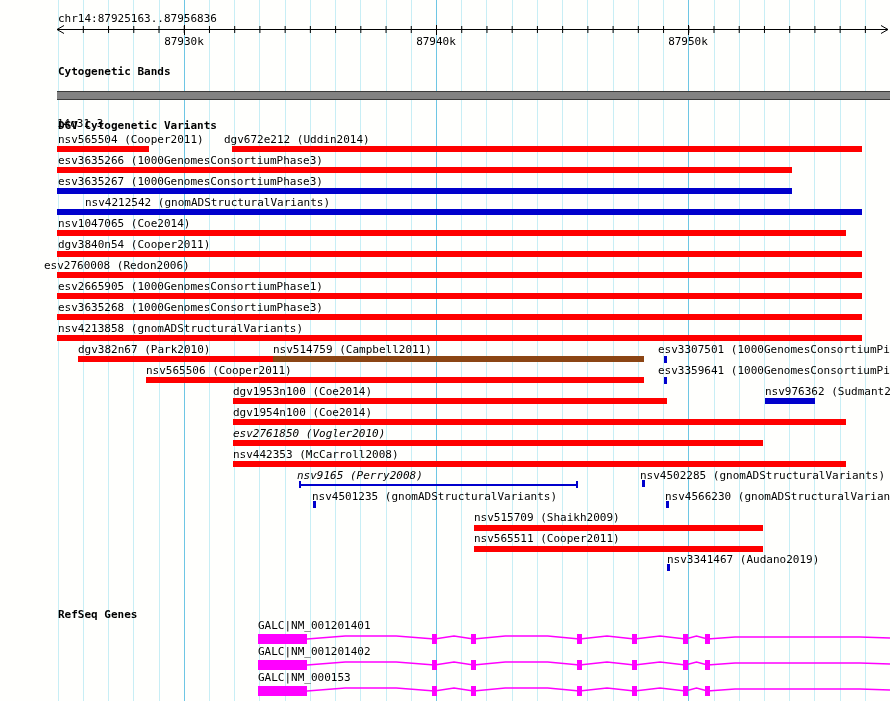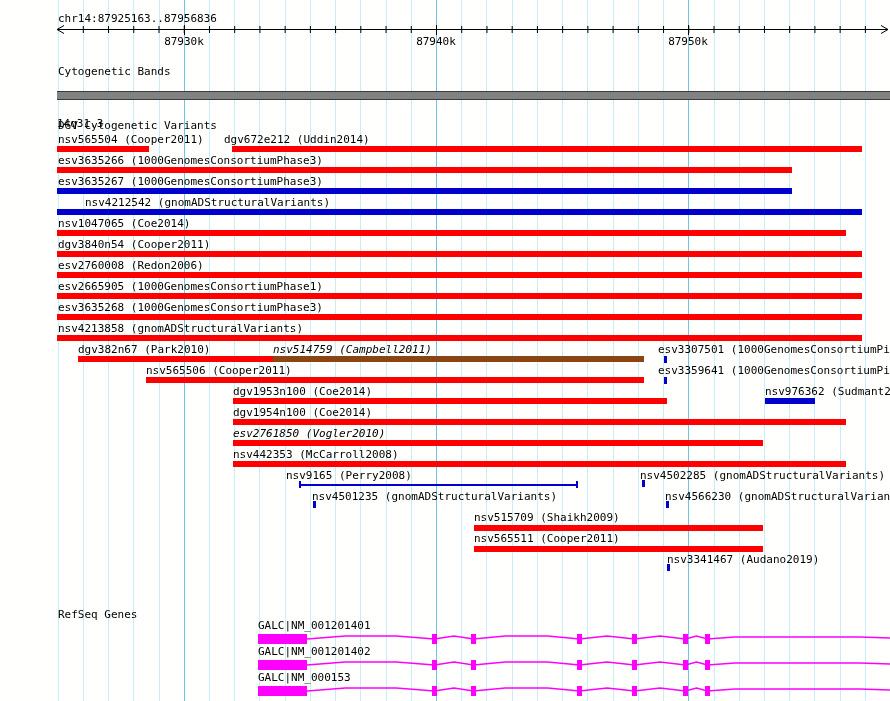--- a/index.html
+++ b/index.html
@@ -2,21 +2,21 @@
 <html><head>
 <meta charset="utf-8">
 <style>
   html,body{margin:0;padding:0;background:#fff;}
   #canvas{
     position:relative;width:890px;height:701px;background:#fffffd;overflow:hidden;
     font-family:"DejaVu Sans Mono","Liberation Mono",monospace;font-size:11px;line-height:11px;color:#000;
   }
   .grid-v{position:absolute;top:0;height:701px;width:1px;}
   .txt{position:absolute;white-space:nowrap;}
-  .hdr{position:absolute;white-space:nowrap;font-weight:normal;}
+  .hdr{position:absolute;white-space:nowrap;font-weight:bold;}
   .ruler-label{position:absolute;width:60px;text-align:center;white-space:nowrap;}
   .vbar{position:absolute;height:6px;}
   .vtick{position:absolute;width:3px;height:7px;}
   .iline{position:absolute;height:2px;}
   .itick{position:absolute;width:2px;height:7px;}
   #cytoband-bar{position:absolute;box-sizing:border-box;}
   svg{position:absolute;left:0;top:0;}
 </style>
 </head>
 <body>
@@ -75,49 +75,49 @@
       <div class="txt" style="left: 58px; top: 155px;">esv3635266 (1000GenomesConsortiumPhase3)</div>
       <div class="vbar" style="left: 57px; top: 167px; width: 735px; background: rgb(255, 0, 0);"></div>
       <div class="txt" style="left: 58px; top: 176px;">esv3635267 (1000GenomesConsortiumPhase3)</div>
       <div class="vbar" style="left: 57px; top: 188px; width: 735px; background: rgb(0, 0, 204);"></div>
       <div class="txt" style="left: 58px; top: 197px; padding-left: 27px;">nsv4212542 (gnomADStructuralVariants)</div>
       <div class="vbar" style="left: 57px; top: 209px; width: 805px; background: rgb(0, 0, 204);"></div>
       <div class="txt" style="left: 58px; top: 218px;">nsv1047065 (Coe2014)</div>
       <div class="vbar" style="left: 57px; top: 230px; width: 789px; background: rgb(255, 0, 0);"></div>
       <div class="txt" style="left: 58px; top: 239px;">dgv3840n54 (Cooper2011)</div>
       <div class="vbar" style="left: 57px; top: 251px; width: 805px; background: rgb(255, 0, 0);"></div>
-      <div class="txt" style="left: 58px; top: 260px;">esv2760008 (Redon2006)</div>
+      <div class="txt" style="left: 44px; top: 260px;">esv2760008 (Redon2006)</div>
       <div class="vbar" style="left: 57px; top: 272px; width: 805px; background: rgb(255, 0, 0);"></div>
       <div class="txt" style="left: 58px; top: 281px;">esv2665905 (1000GenomesConsortiumPhase1)</div>
       <div class="vbar" style="left: 57px; top: 293px; width: 805px; background: rgb(255, 0, 0);"></div>
       <div class="txt" style="left: 58px; top: 302px;">esv3635268 (1000GenomesConsortiumPhase3)</div>
       <div class="vbar" style="left: 57px; top: 314px; width: 805px; background: rgb(255, 0, 0);"></div>
       <div class="txt" style="left: 58px; top: 323px;">nsv4213858 (gnomADStructuralVariants)</div>
       <div class="vbar" style="left: 57px; top: 335px; width: 805px; background: rgb(255, 0, 0);"></div>
       <div class="txt" style="left: 78px; top: 344px;">dgv382n67 (Park2010)</div>
       <div class="vbar" style="left: 78px; top: 356px; width: 195px; background: rgb(255, 0, 0);"></div>
-      <div class="txt" style="left: 273px; top: 344px; font-style: italic;">nsv514759 (Campbell2011)</div>
+      <div class="txt" style="left: 273px; top: 344px;">nsv514759 (Campbell2011)</div>
       <div class="vbar" style="left: 273px; top: 356px; width: 371px; background: rgb(139, 69, 19);"></div>
       <div class="txt" style="left: 658px; top: 344px;">esv3307501 (1000GenomesConsortiumPilot</div>
       <div class="vtick" style="left: 664px; top: 356px; background: rgb(0, 0, 204);"></div>
       <div class="txt" style="left: 146px; top: 365px;">nsv565506 (Cooper2011)</div>
       <div class="vbar" style="left: 146px; top: 377px; width: 498px; background: rgb(255, 0, 0);"></div>
       <div class="txt" style="left: 658px; top: 365px;">esv3359641 (1000GenomesConsortiumPilot</div>
       <div class="vtick" style="left: 664px; top: 377px; background: rgb(0, 0, 204);"></div>
       <div class="txt" style="left: 233px; top: 386px;">dgv1953n100 (Coe2014)</div>
       <div class="vbar" style="left: 233px; top: 398px; width: 434px; background: rgb(255, 0, 0);"></div>
       <div class="txt" style="left: 765px; top: 386px;">nsv976362 (Sudmant201</div>
       <div class="vbar" style="left: 765px; top: 398px; width: 50px; background: rgb(0, 0, 204);"></div>
       <div class="txt" style="left: 233px; top: 407px;">dgv1954n100 (Coe2014)</div>
       <div class="vbar" style="left: 233px; top: 419px; width: 613px; background: rgb(255, 0, 0);"></div>
       <div class="txt" style="left: 233px; top: 428px; font-style: italic;">esv2761850 (Vogler2010)</div>
       <div class="vbar" style="left: 233px; top: 440px; width: 530px; background: rgb(255, 0, 0);"></div>
       <div class="txt" style="left: 233px; top: 449px;">nsv442353 (McCarroll2008)</div>
       <div class="vbar" style="left: 233px; top: 461px; width: 613px; background: rgb(255, 0, 0);"></div>
-      <div class="txt" style="left: 286px; top: 470px;">nsv9165 (Perry2008)</div>
+      <div class="txt" style="left: 297px; top: 470px; font-style: italic;">nsv9165 (Perry2008)</div>
       <div class="iline" style="left: 299px; top: 484px; width: 278px; background: rgb(0, 0, 204);"></div>
       <div class="itick" style="left: 299px; top: 481px; background: rgb(0, 0, 204);"></div>
       <div class="itick" style="left: 576px; top: 481px; background: rgb(0, 0, 204);"></div>
       <div class="txt" style="left: 640px; top: 470px;">nsv4502285 (gnomADStructuralVariants)</div>
       <div class="vtick" style="left: 642px; top: 480px; background: rgb(0, 0, 204);"></div>
       <div class="txt" style="left: 312px; top: 491px;">nsv4501235 (gnomADStructuralVariants)</div>
       <div class="vtick" style="left: 313px; top: 501px; background: rgb(0, 0, 204);"></div>
       <div class="txt" style="left: 665px; top: 491px;">nsv4566230 (gnomADStructuralVariants)</div>
       <div class="vtick" style="left: 666px; top: 501px; background: rgb(0, 0, 204);"></div>
       <div class="txt" style="left: 474px; top: 512px;">nsv515709 (Shaikh2009)</div>

